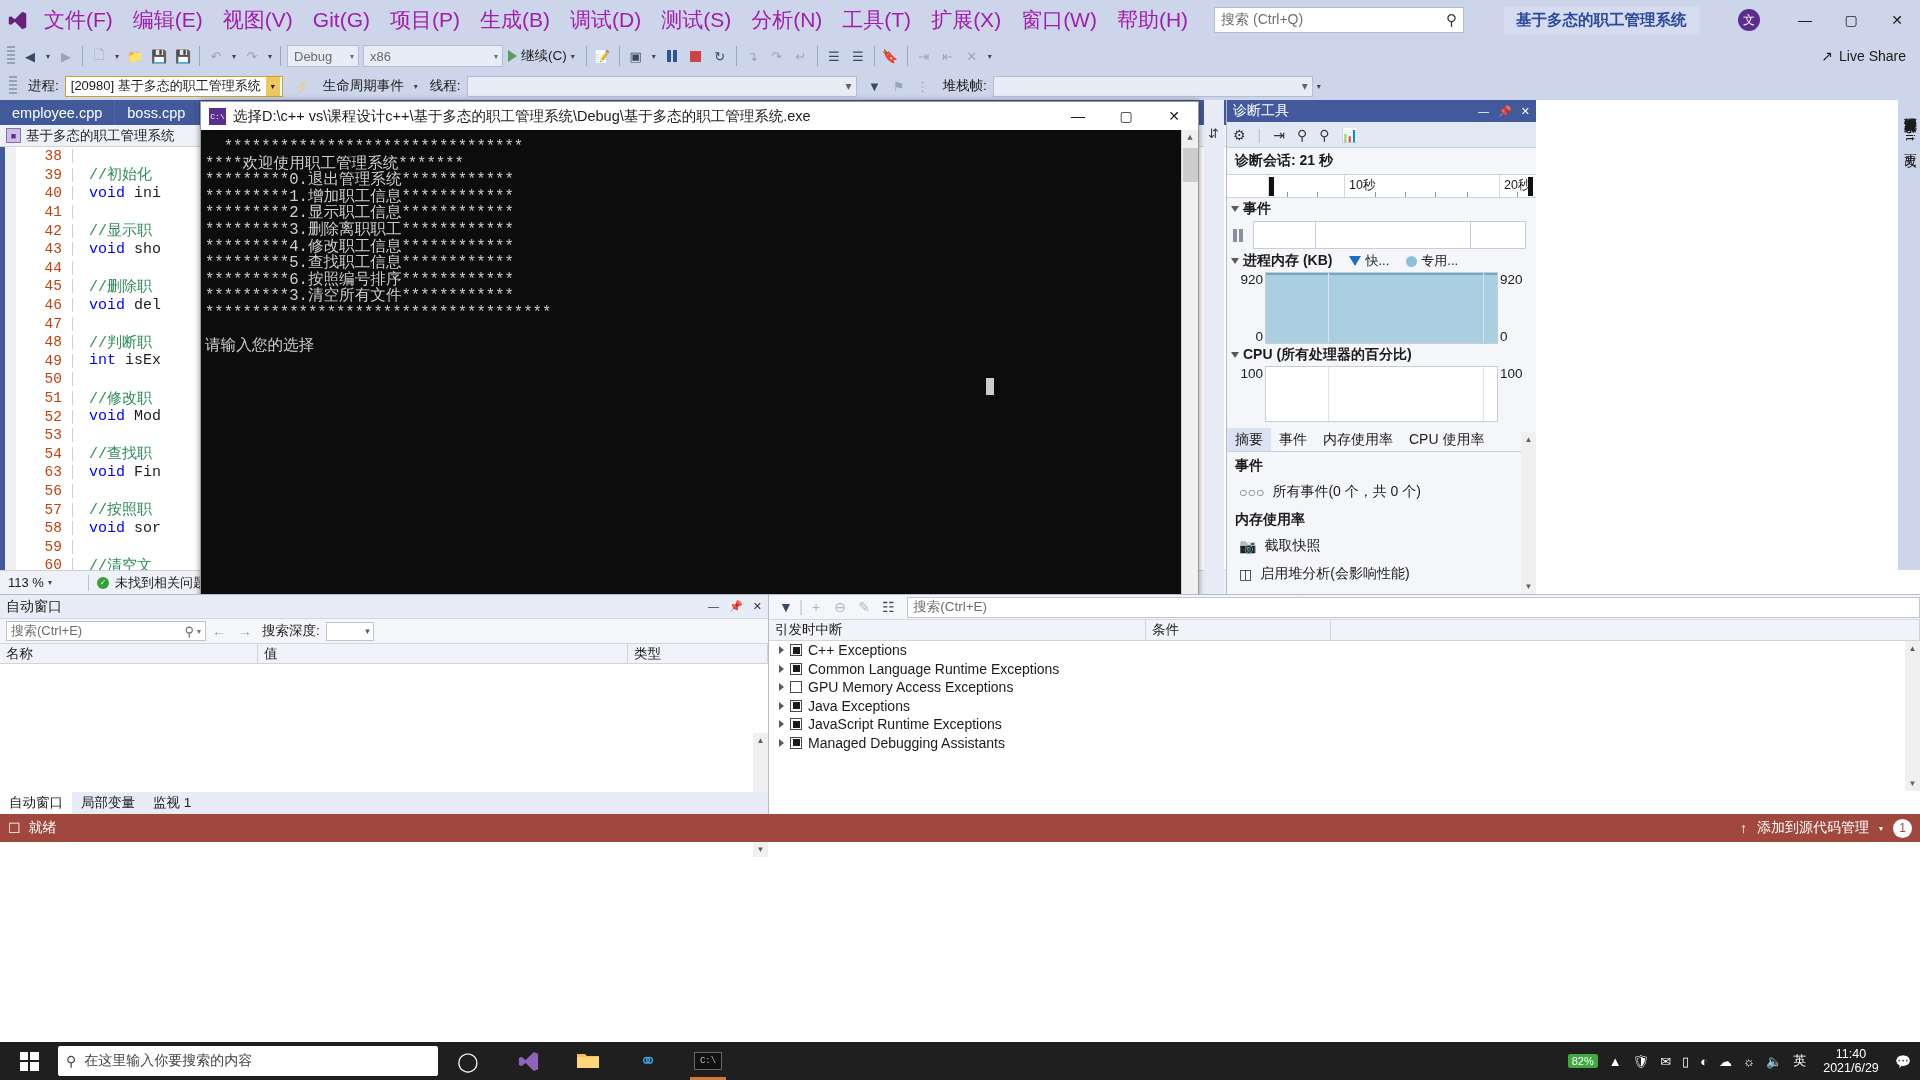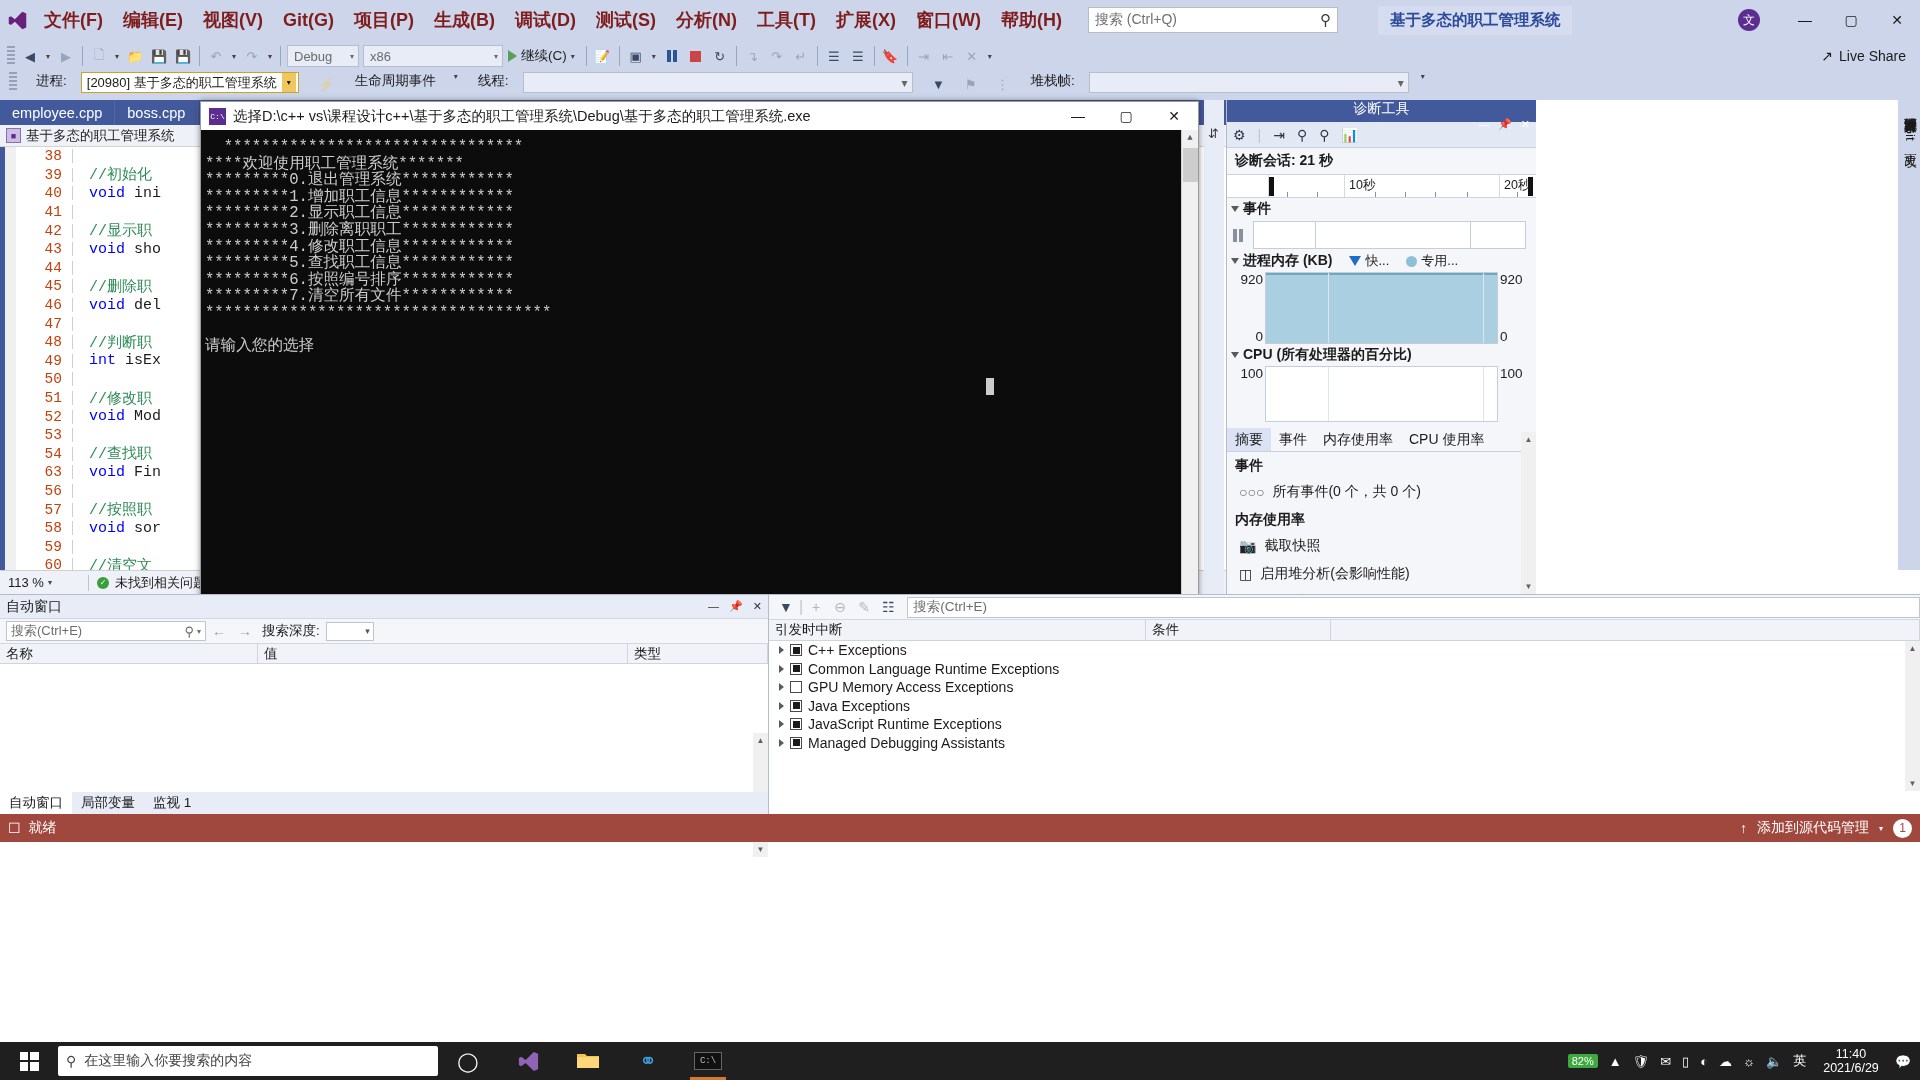--- a/index.html
+++ b/index.html
@@ -13,22 +13,22 @@
   #app { position: relative; width: 1920px; height: 1080px; }
 
   
   .menubar {
     position: absolute; left:0; top:0; width:1920px; height:40px;
     background:#cdd5ea; display:flex; align-items:center;
   }
   .vs-logo { width:34px; height:40px; display:flex; align-items:center; justify-content:center; }
   .vs-logo svg { width:21px; height:21px; }
   .menu-item {
-    font-size:18px; color:#7f1d1d; padding:0 10px; height:40px;
-    display:flex; align-items:center; white-space:nowrap;font-weight:bold;
+    font-size:21px; color:#a21caf; padding:0 10px; height:40px;
+    display:flex; align-items:center; white-space:nowrap;
   }
   .search-box {
     margin-left:16px; width:250px; height:26px; background:#ffffff;
     border:1px solid #b8bcc4; display:flex; align-items:center;
     padding:0 6px; font-size:14px; color:#707070;
   }
   .search-box .sq { flex:1; }
   .search-box .mag { color:#3a3a3a; font-size:15px; }
   .vs-proj-title {
     margin-left:40px; font-size:15.5px; color:#2b4a9b; font-weight:bold;
@@ -68,22 +68,22 @@
   .tri-green { width:0;height:0;border-left:9px solid #5a9e5a;border-top:6px solid transparent;border-bottom:6px solid transparent;margin-right:4px;}
   .sq-red { width:11px;height:11px;background:#c44; }
   .bars-blue { display:flex; gap:2px; }
   .bars-blue i { width:4px;height:12px;background:#2a5699;display:block; }
   .live-share { position:absolute; right:14px; display:flex; align-items:center;
     font-size:14px; color:#1b1b1b; gap:6px; }
 
   
   .procbar {
     position:absolute; left:0; top:72px; width:1920px; height:28px;
-    background:#cdd5ea; display:flex; align-items:flex-start; font-size:13.5px;
-    color:#1b1b1b; padding-left:6px;gap:8px;
+    background:#cdd5ea; display:flex; align-items:center; font-size:13.5px;
+    color:#1b1b1b; padding-left:6px;
   }
   .procbar .lbl { margin:0 6px 0 8px; white-space:nowrap; }
   .proc-combo {
     height:21px; background:#fff; border:1px solid #c9a227;
     display:flex; align-items:center; padding:0 2px 0 5px; font-size:13px;
     color:#1b1b1b; white-space:nowrap;
   }
   .proc-combo .arrow { background:#f0c75e; width:14px; height:19px;
     display:flex;align-items:center;justify-content:center;font-size:8px; margin-left:5px;}
   .flat-combo {
@@ -152,21 +152,21 @@
   .cs-thumb{position:absolute;top:18px;left:1px;width:15px;height:34px;background:#cdcdcd;}
   .cs-arrow.bot{position:absolute;bottom:0;left:0;width:17px;}
   .caret-block{position:absolute;left:785px;top:248px;width:8px;height:17px;background:#ccc;}
 
   
   .diag {
     position:absolute; left:1226px; top:100px; width:310px; height:494px; background:#f5f6fa;
     border-left:1px solid #b4bbcd;
   }
   .diag-hdr { height:22px; background:#42599b; color:#fff; font-size:14px;
-              display:flex; align-items:center; padding:0 6px;flex-direction:column; }
+              display:flex; align-items:center; padding:0 6px; }
   .diag-hdr .acts { margin-left:auto; display:flex; gap:9px; font-size:11px; }
   .diag-tools { height:26px; background:#e3e8f5; display:flex; align-items:center;
                 padding:0 6px; gap:12px; font-size:14px; color:#2d3748; border-bottom:1px solid #c9cfdd;}
   .diag-sess { height:26px; display:flex; align-items:center; padding:0 8px;
                font-size:14px; font-weight:bold; color:#1b1b1b; }
   .ruler { position:relative; height:24px; border-top:1px solid #ccd2e0; border-bottom:1px solid #ccd2e0;
            background:#fff;text-align:right; }
   .ruler .tick-lbl { position:absolute; top:2px; font-size:12.5px; color:#1b1b1b; }
   .ruler .vline { position:absolute; top:0; width:1px; height:100%; background:#d4d9e6; }
   .ruler .marker { position:absolute; top:2px; width:5px; height:19px; background:#111; }
@@ -706,21 +706,21 @@
       <div id="console-lines">
           <div class="ln2">  ********************************</div>
           <div class="ln2">****欢迎使用职工管理系统*******</div>
           <div class="ln2">*********0.退出管理系统************</div>
           <div class="ln2">*********1.增加职工信息************</div>
           <div class="ln2">*********2.显示职工信息************</div>
           <div class="ln2">*********3.删除离职职工************</div>
           <div class="ln2">*********4.修改职工信息************</div>
           <div class="ln2">*********5.查找职工信息************</div>
           <div class="ln2">*********6.按照编号排序************</div>
-          <div class="ln2">*********7.清空所有文件************</div>
+          <div class="ln2">*********3.清空所有文件************</div>
           <div class="ln2">*************************************</div>
           <div class="ln2">&nbsp;</div>
           <div class="ln2">请输入您的选择</div>
         </div>
       <div class="caret-block"></div>
       <div class="console-scroll">
         <div class="cs-arrow">▲</div>
         <div class="cs-thumb"></div>
         <div class="cs-arrow bot">▼</div>
       </div>

